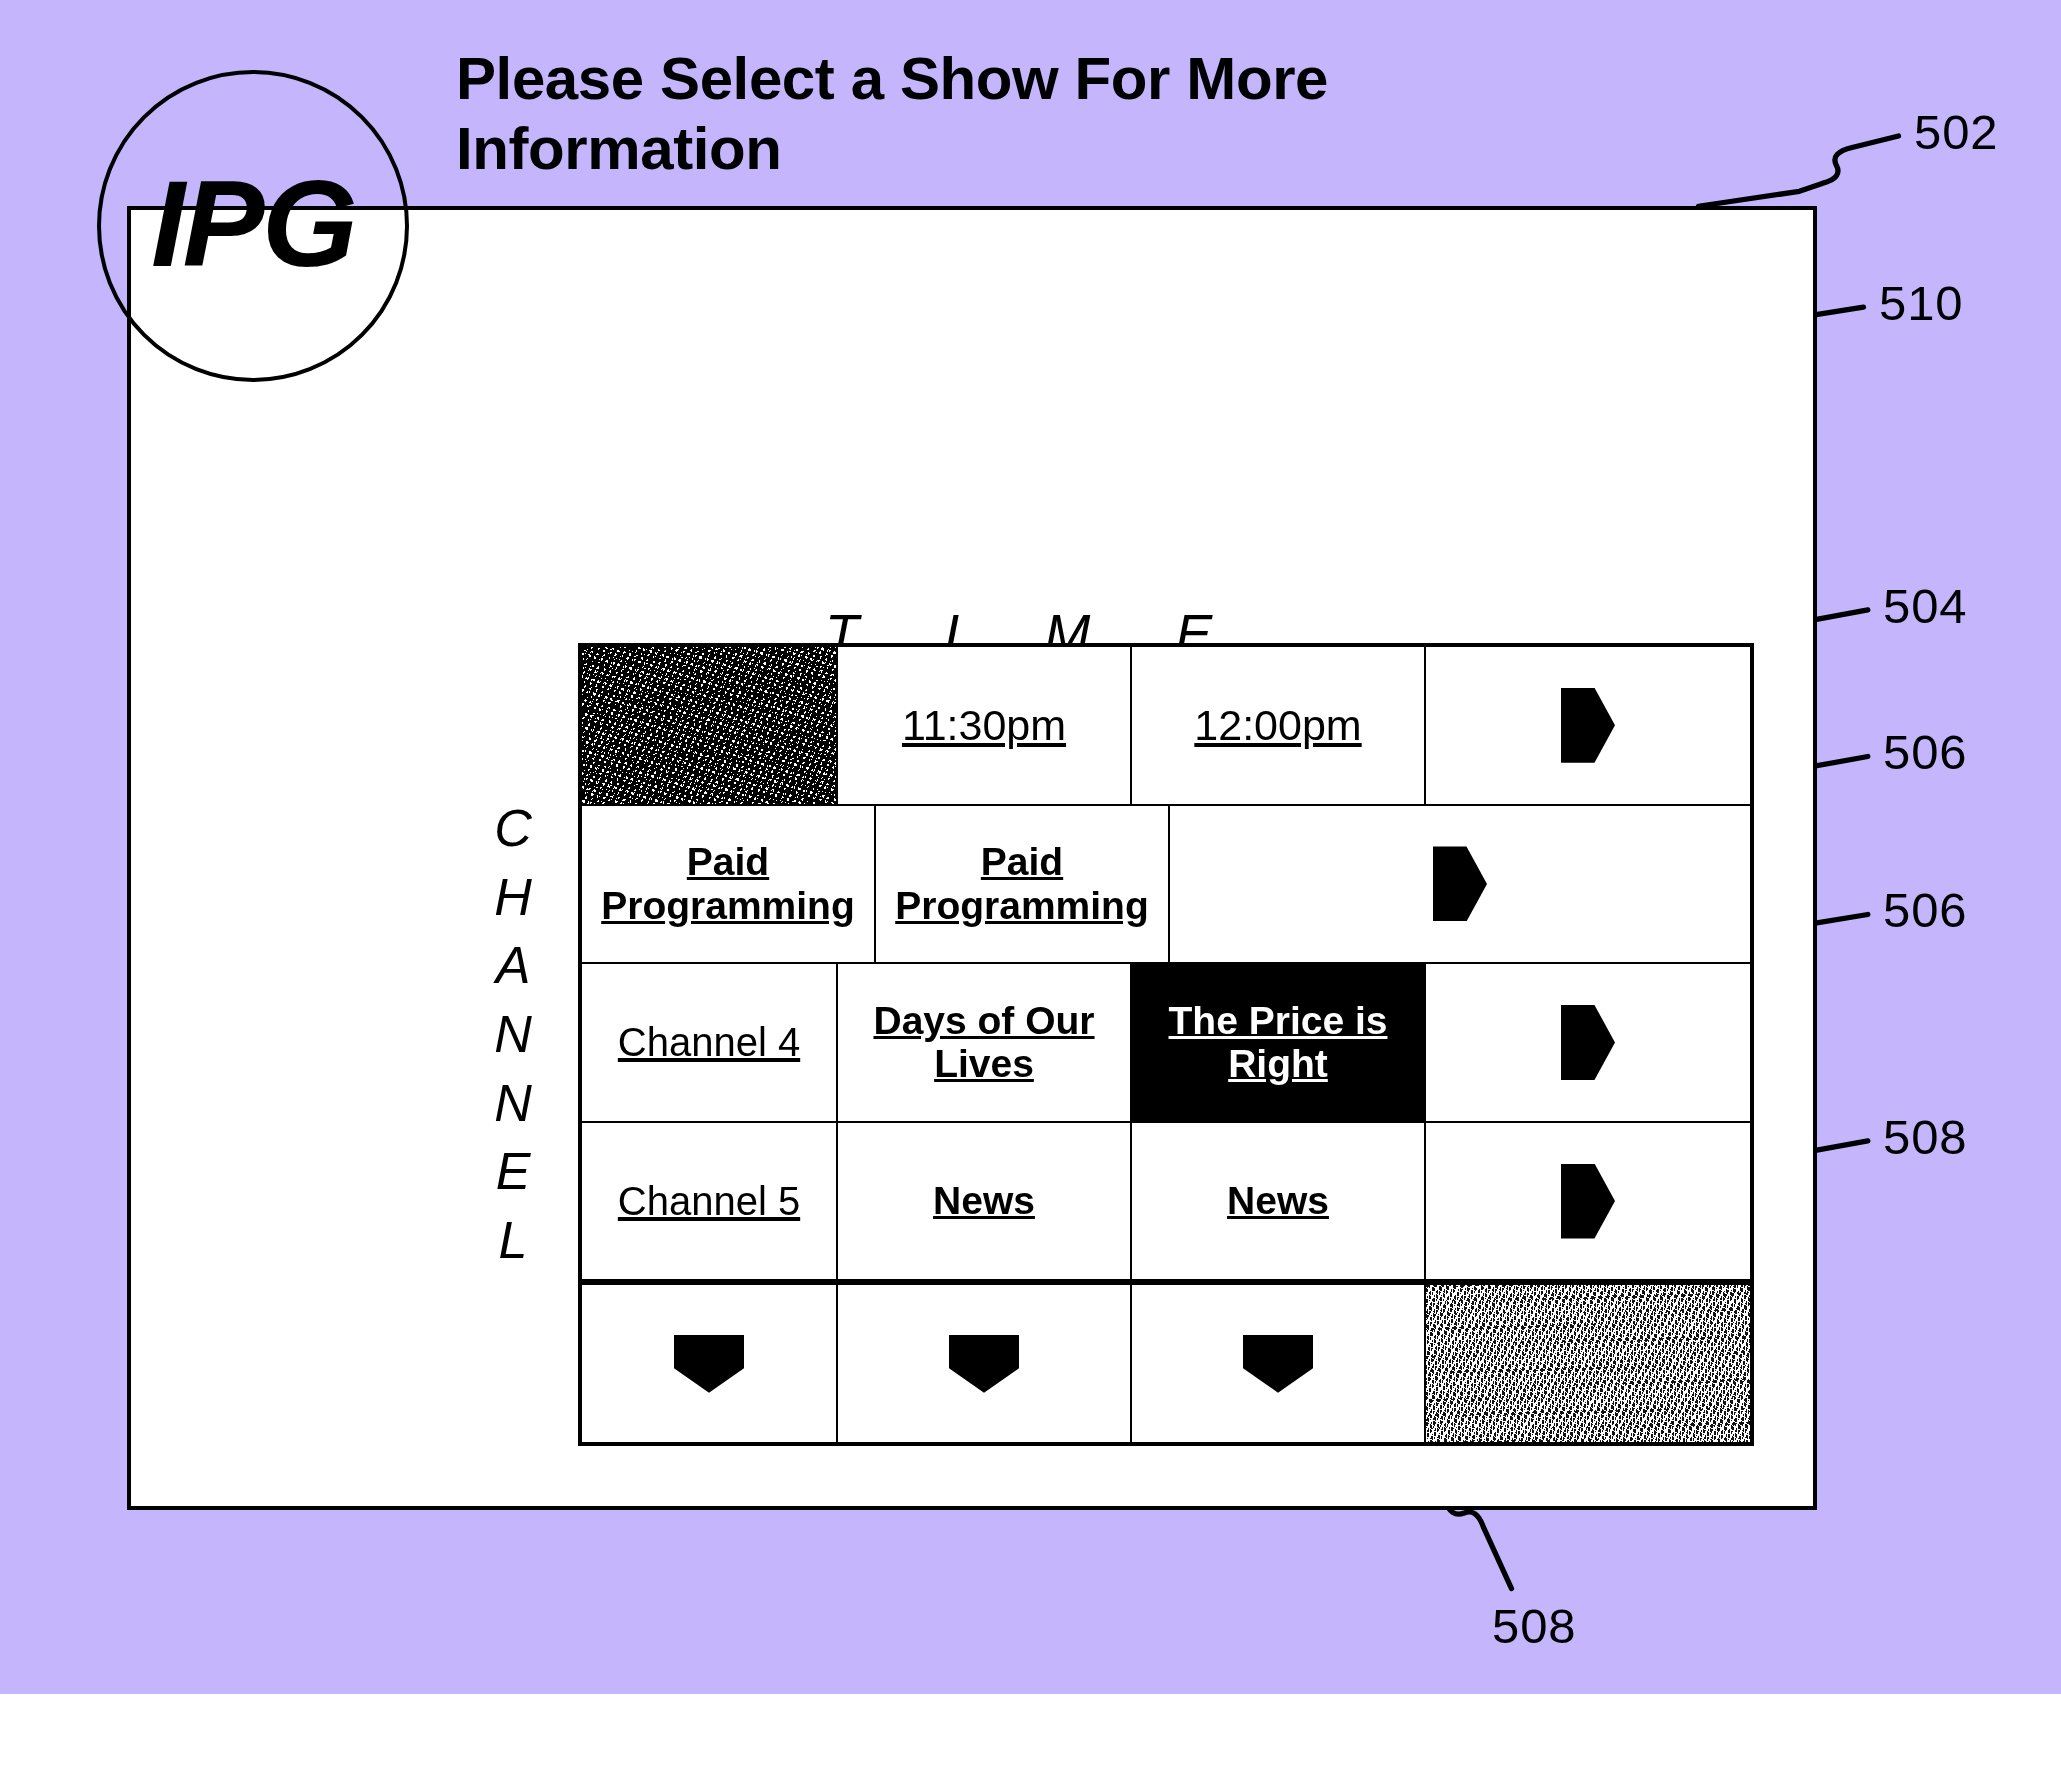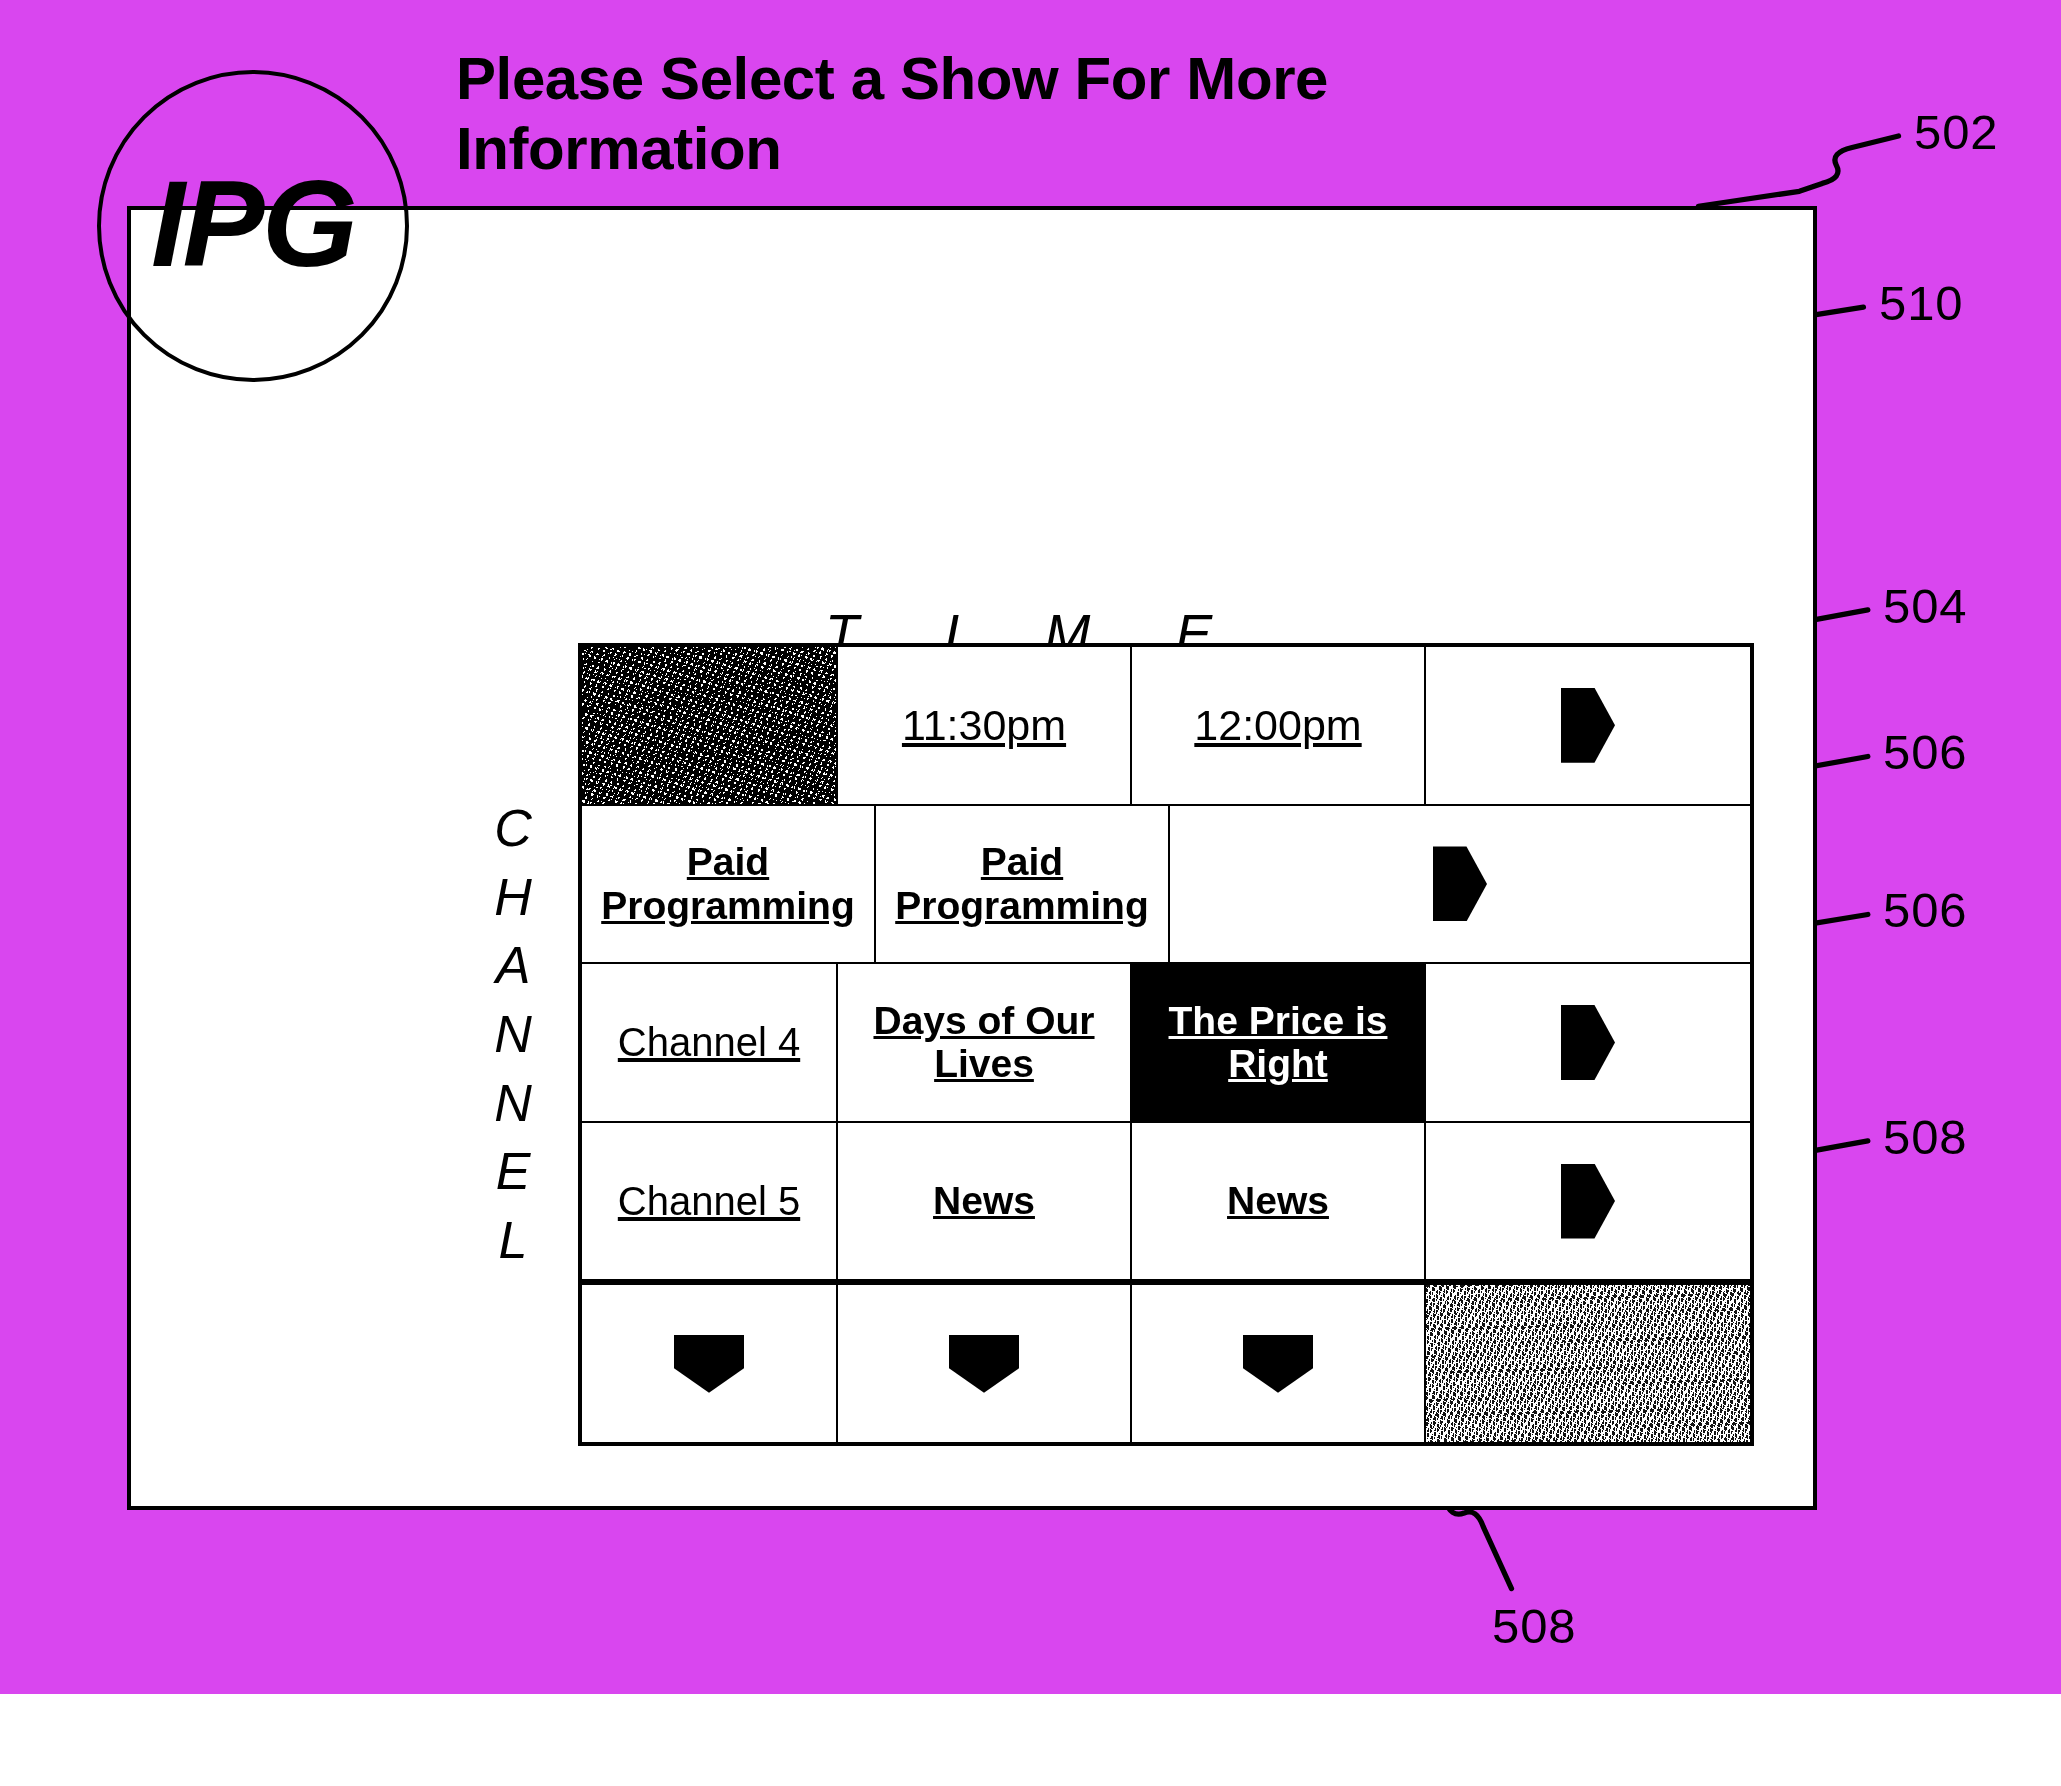--- a/index.html
+++ b/index.html
@@ -9,21 +9,21 @@
     background: #ffffff;
   }
   body {
     font-family: "Liberation Sans", sans-serif;
     color: #000000;
   }
   #page {
     position: relative;
     width: 2062px;
     height: 1694px;
-    background: #d946ef;
+    background: #c4b5fd;
     overflow: hidden;
   }
 
   
   #screen-frame {
     position: absolute;
     left: 127px;
     top: 206px;
     width: 1690px;
     height: 1304px;

